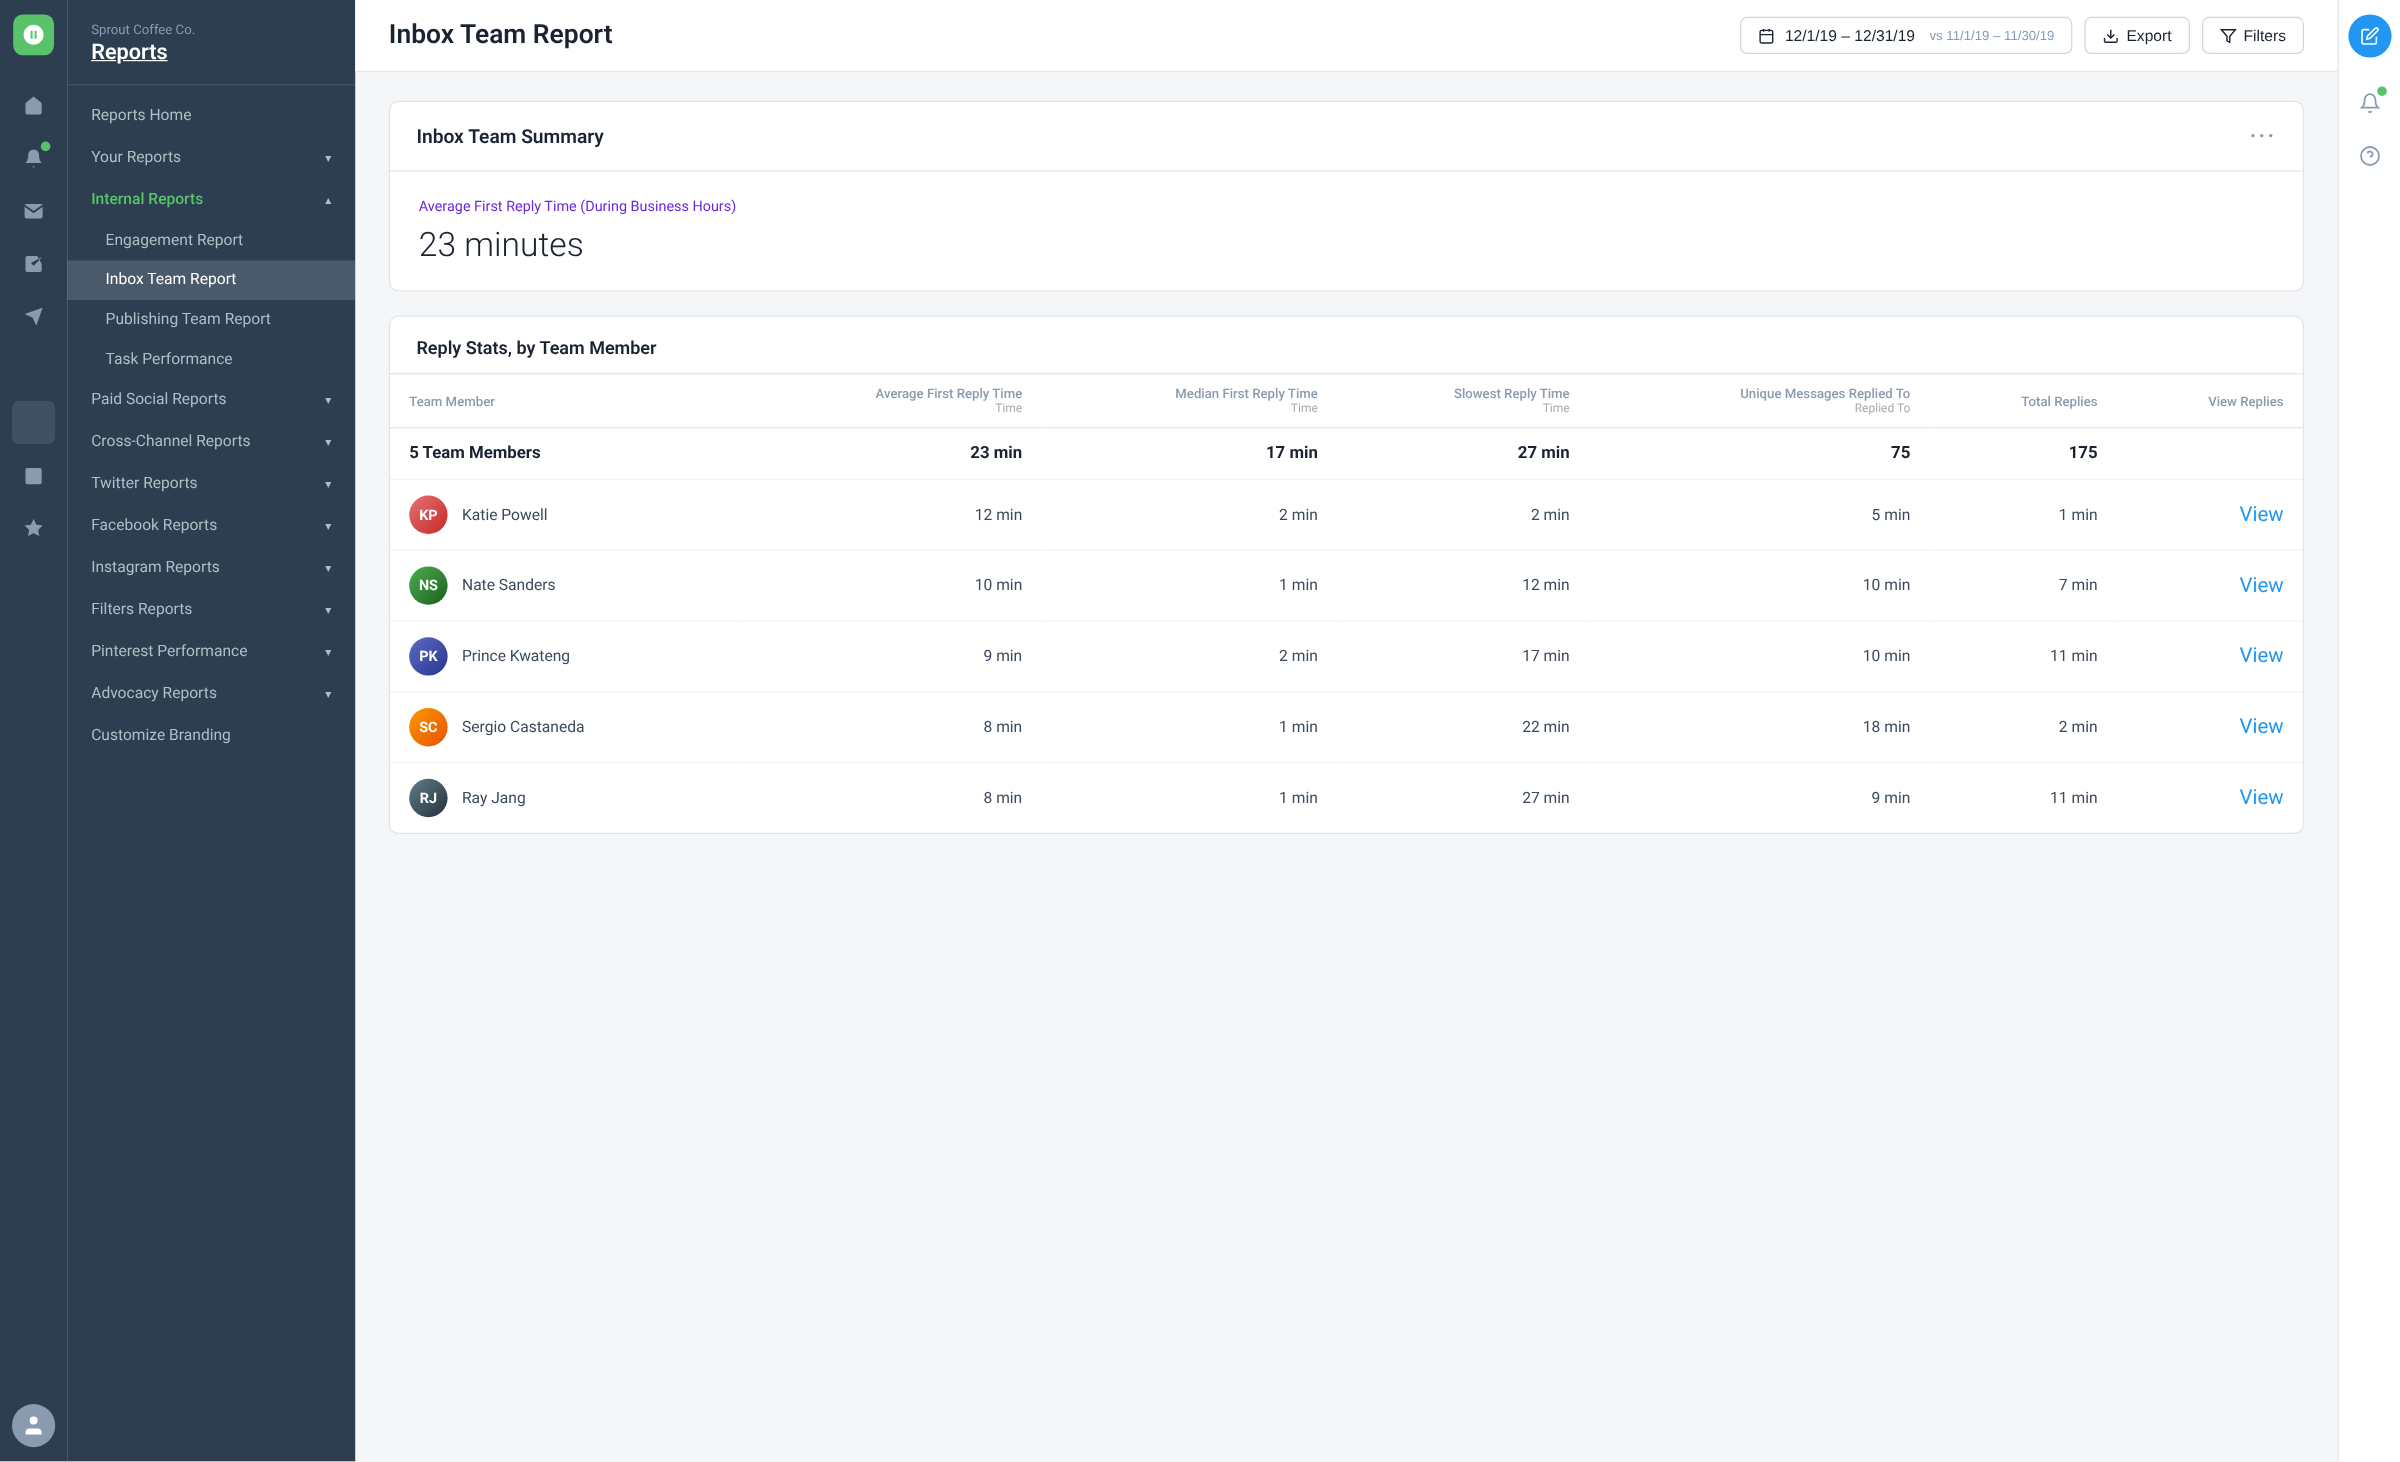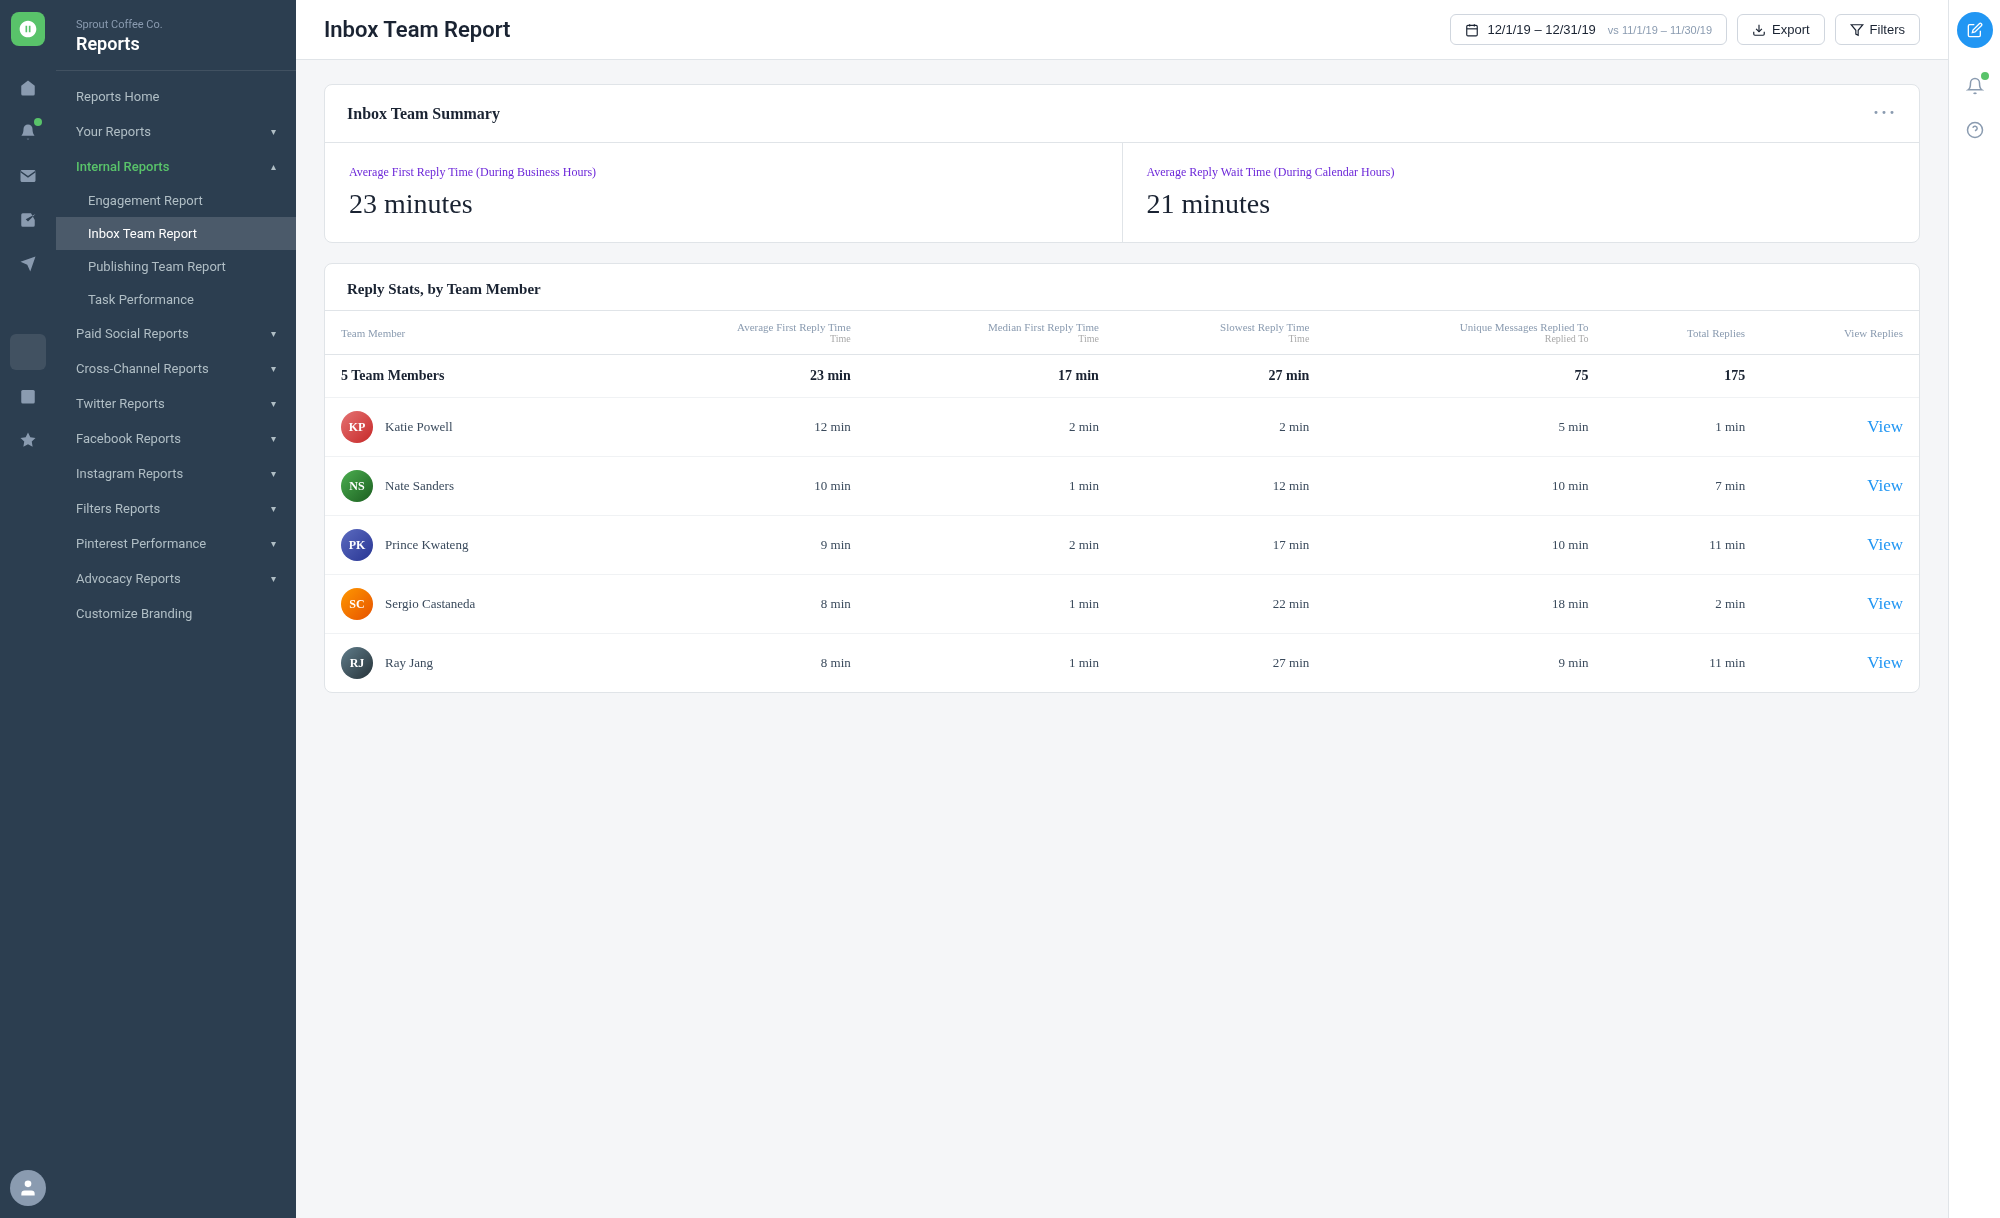--- a/index.html
+++ b/index.html
@@ -56,21 +56,21 @@
       flex-direction: column;
       flex-shrink: 0;
       overflow-y: auto;
       padding-bottom: 20px;
     }
     .sidebar-header {
       padding: 18px 20px 16px;
       border-bottom: 1px solid rgba(255,255,255,0.1);
     }
     .sidebar-company { color: #8a9bb0; font-size: 11px; margin-bottom: 2px; }
-    .sidebar-title { color: white; font-size: 18px; font-weight: 600; }
+    .sidebar-title { color: white; font-size: 18px; font-weight: 600; text-decoration: underline; }
 
     .sidebar-nav { padding: 8px 0; }
     .sidebar-item {
       display: flex; align-items: center;
       padding: 10px 20px;
       color: #b0bec5;
       font-size: 13px;
       cursor: pointer;
       user-select: none;
     }
@@ -178,21 +178,20 @@
     .right-rail-icon2 .badge {
       position: absolute; top: 4px; right: 4px;
       width: 8px; height: 8px; background: #59c36a; border-radius: 50%;
     }
 
     
     .page-content {
       flex: 1;
       overflow-y: auto;
       padding: 24px 28px;
-      font-family: Liberation Serif, serif;
     }
 
     
     .card {
       background: white;
       border: 1px solid #e0e4e8;
       border-radius: 8px;
       margin-bottom: 20px;
     }
     .card-header {
@@ -481,24 +480,20 @@
 
     <div class="card">
       <div class="card-header">
         <span class="card-title">Inbox Team Summary</span>
         <span class="card-menu">···</span>
       </div>
       <div class="summary-stats">
         <div class="stat-block">
           <div class="stat-label">Average First Reply Time (During Business Hours)</div>
           <div class="stat-value">23 minutes</div>
-        </div>
-        <div class="stat-block">
-          <div class="stat-label">Average Reply Wait Time (During Calendar Hours)</div>
-          <div class="stat-value">21 minutes</div>
         </div>
       </div>
     </div>
 
     <div class="card table-section">
       <div class="table-header-row">
         <span class="table-section-title">Reply Stats, by Team Member</span>
       </div>
       <table>
         <thead>

